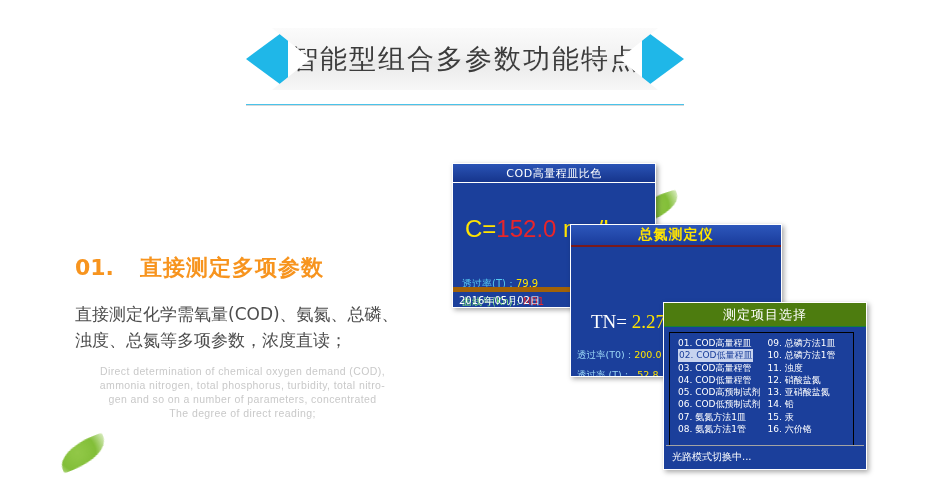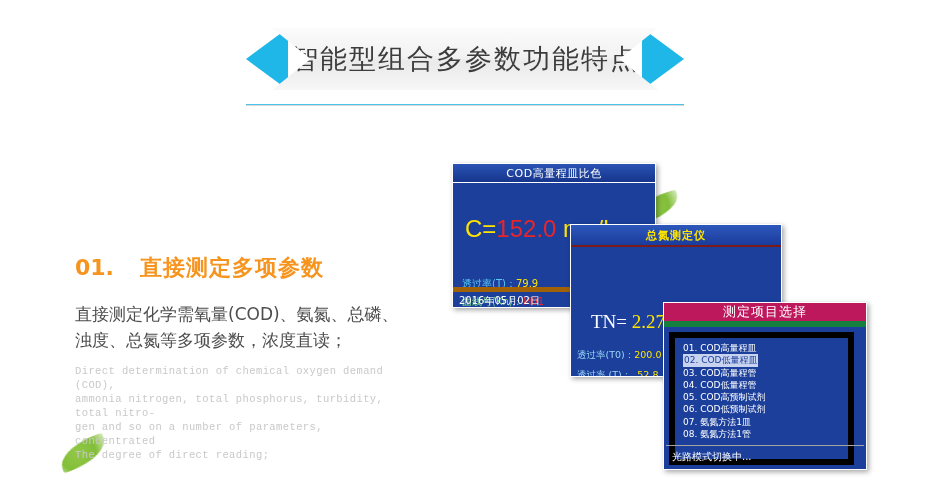--- a/index.html
+++ b/index.html
@@ -71,22 +71,23 @@
     line-height: 26px;
     font-family: "DejaVu Sans", sans-serif;
     margin: 0 0 10px 0;
     width: 330px;
   }
   .feature-en {
     color: #c9c9c9;
     font-size: 10.5px;
     line-height: 14px;
     letter-spacing: 0.4px;
-    font-family: Liberation Mono, monospace;
+    font-family: Liberation Sans, sans-serif;
     white-space: pre-line;
+    text-align: center;
   }
 
   
   .leaf {
     position: absolute;
     background: radial-gradient(circle at 40% 40%, #8dc63f 0%, #7cbb2e 55%, rgba(140,198,63,0.25) 100%);
     border-radius: 80% 8% 80% 8%;
     filter: blur(0.6px);
     opacity: .95;
   }
@@ -134,21 +135,21 @@
   .cod-footer {
     position:absolute; left:0; right:0; bottom:0; height: 22px;
     border-top: 5px solid #a16207;
     display:flex; align-items:center; padding-left:6px;
     font-size: 10px; color:#ffffff; white-space: nowrap;
   }
 
   
   #tn-screen { left: 570px; top: 224px; width: 212px; height: 153px; }
   .tn-title {
-    font-size: 11px; color: #ffe400; font-weight: bold; letter-spacing: 1px;
+    font-size: 14px; color: #ffe400; font-weight: bold; letter-spacing: 1px;
   }
   #tn-screen .screen-titlebar {
     height: 22px;
     background: linear-gradient(to bottom,#2d57bb 0%, #1a3c9c 100%);
     border-bottom: 2px solid #7a1a1a;
   }
   .tn-body { position: relative; height: 129px; margin-top: 44px; }
   .tn-reading {
     position:absolute; left: 20px; top: 20px;
     font-size: 19px; font-family: "Liberation Serif", serif;
@@ -181,26 +182,26 @@
     background: linear-gradient(to bottom,#9fd84e 0%, #5ea012 100%);
     border: 1px solid #33650a; border-radius: 2px;
     display:flex; align-items:center; justify-content:center;
     color:#173f84; font-size: 11px; font-weight: bold;
   }
 
   
   #sel-screen { left: 663px; top: 302px; width: 204px; height: 168px; }
   #sel-screen .screen-titlebar {
     height: 24px;
-    background:#be185d; border-bottom: 6px solid #15803d; font-family: Liberation Serif, serif;
+    background:#4d7c0f; border-bottom: 1px solid #15803d; font-family: Liberation Serif, serif;
   }
   .sel-title { font-size: 13px; color:#ffffff; letter-spacing: 1px; }
   .sel-listbox {
-    position:absolute; left: 5px; right: 12px; top: 29px; height: 133px;
-    border: 6px solid #000000;
+    position:absolute; left: 5px; right: 12px; top: 29px; height: 114px;
+    border: 1px solid #000000;
     padding: 4px 0 0 0;
   }
   .sel-cols { display:flex; height:100%; }
   .sel-col { flex: 1 1 50%; padding-left: 7px; }
   .sel-col.right { padding-left: 5px; }
   .sel-item {
     font-size: 9px; line-height: 12.3px; color:#ffffff;
     white-space: nowrap;
     padding: 0 1px;
   }
@@ -298,16 +299,26 @@
       <div class="sel-col left" id="sel-col-left">
           <div class="sel-item">01. COD高量程皿</div>
           <div class="sel-item"><span class="sel-item selected">02. COD低量程皿</span></div>
           <div class="sel-item">03. COD高量程管</div>
           <div class="sel-item">04. COD低量程管</div>
           <div class="sel-item">05. COD高预制试剂</div>
           <div class="sel-item">06. COD低预制试剂</div>
           <div class="sel-item">07. 氨氮方法1皿</div>
           <div class="sel-item">08. 氨氮方法1管</div>
         </div>
+      <div class="sel-col right" id="sel-col-right">
+          <div class="sel-item">09. 总磷方法1皿</div>
+          <div class="sel-item">10. 总磷方法1管</div>
+          <div class="sel-item">11. 浊度</div>
+          <div class="sel-item">12. 硝酸盐氮</div>
+          <div class="sel-item">13. 亚硝酸盐氮</div>
+          <div class="sel-item">14. 铅</div>
+          <div class="sel-item">15. 汞</div>
+          <div class="sel-item">16. 六价铬</div>
+        </div>
     </div>
   </div>
   <div class="sel-status">光路模式切换中...</div>
 </div>
 
 </body></html>

